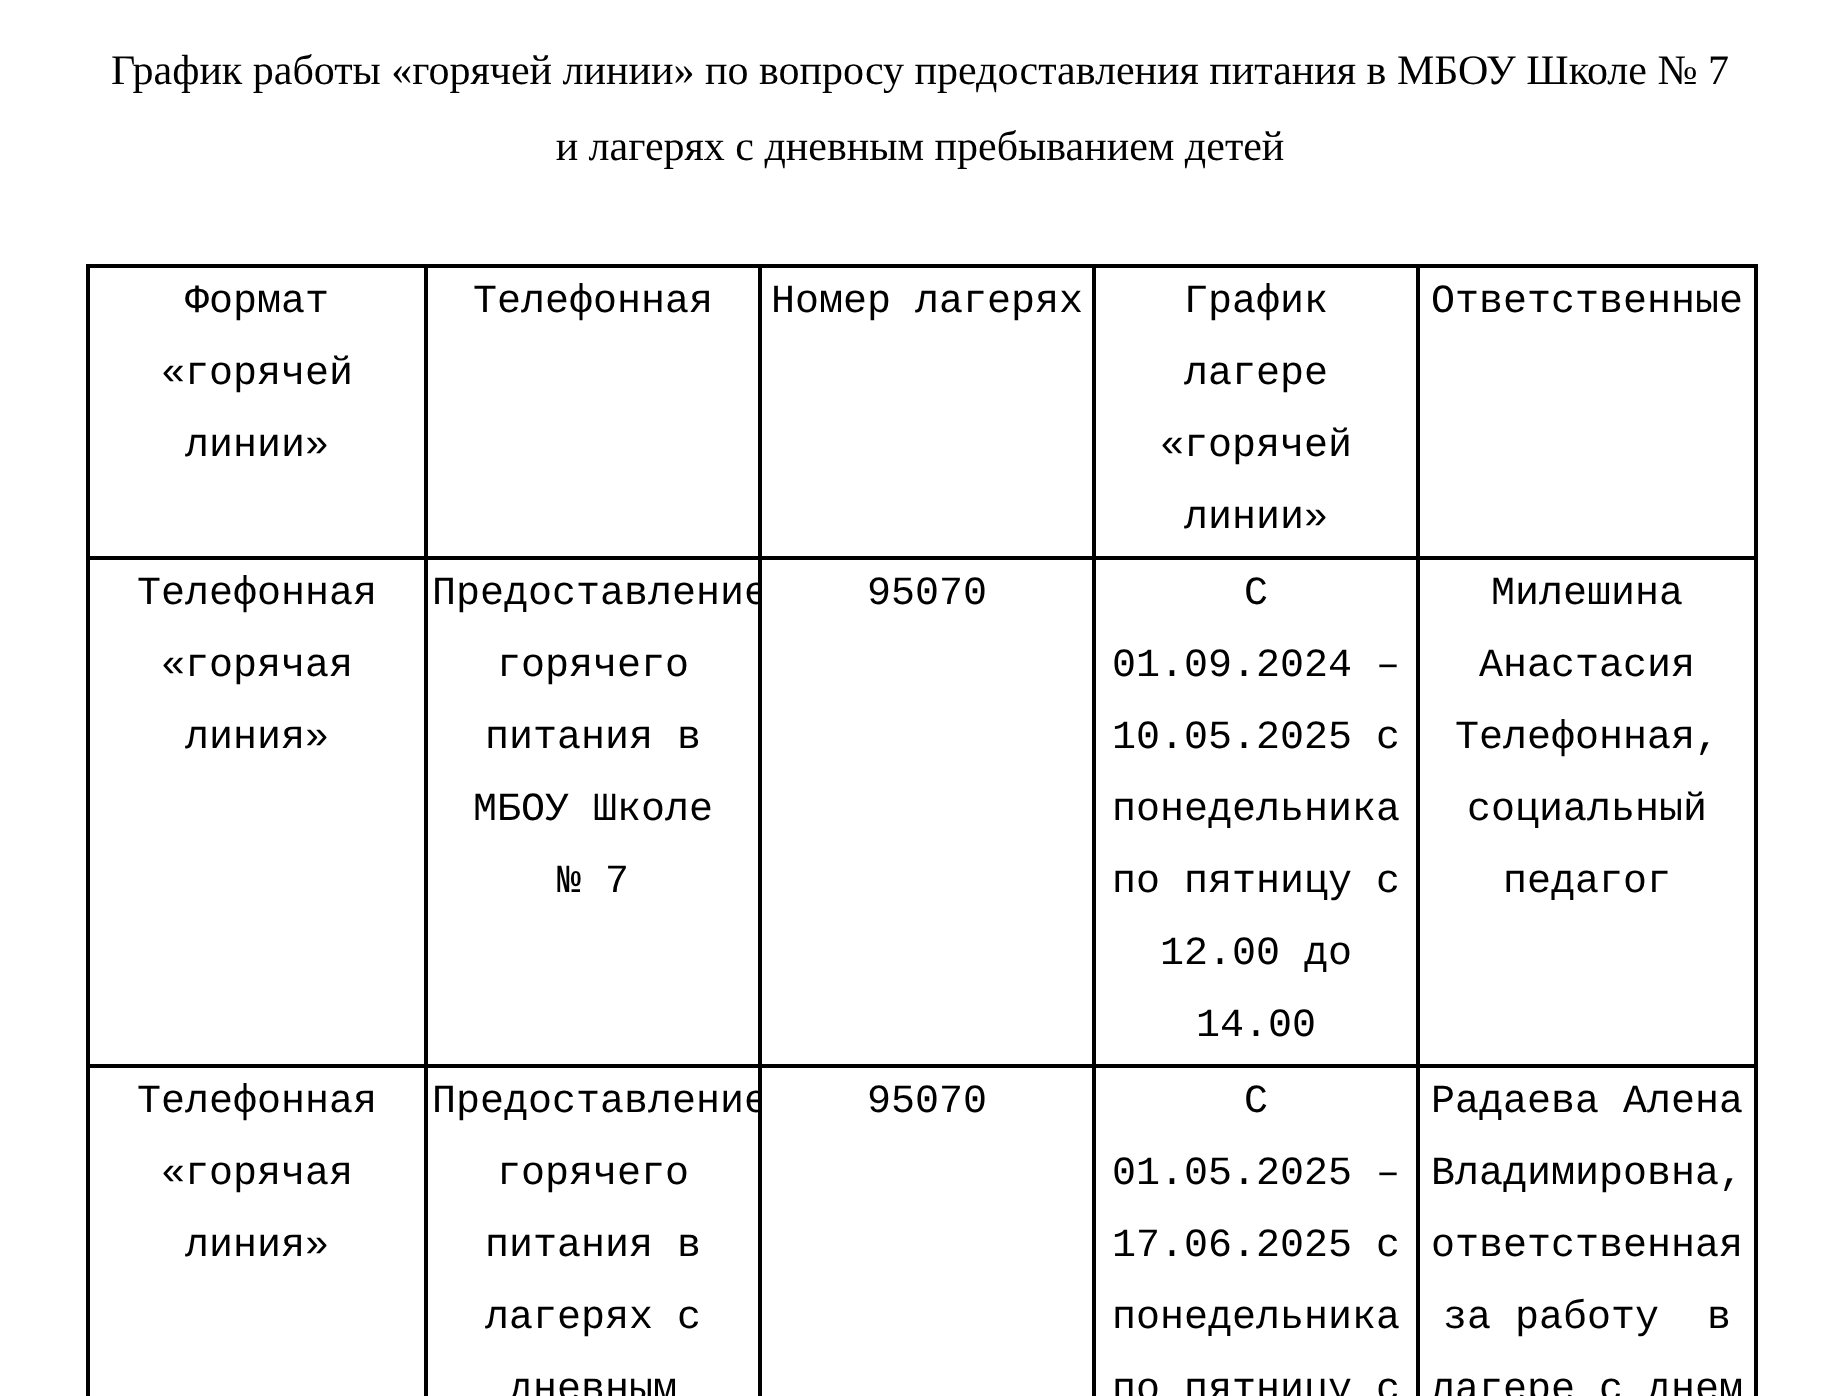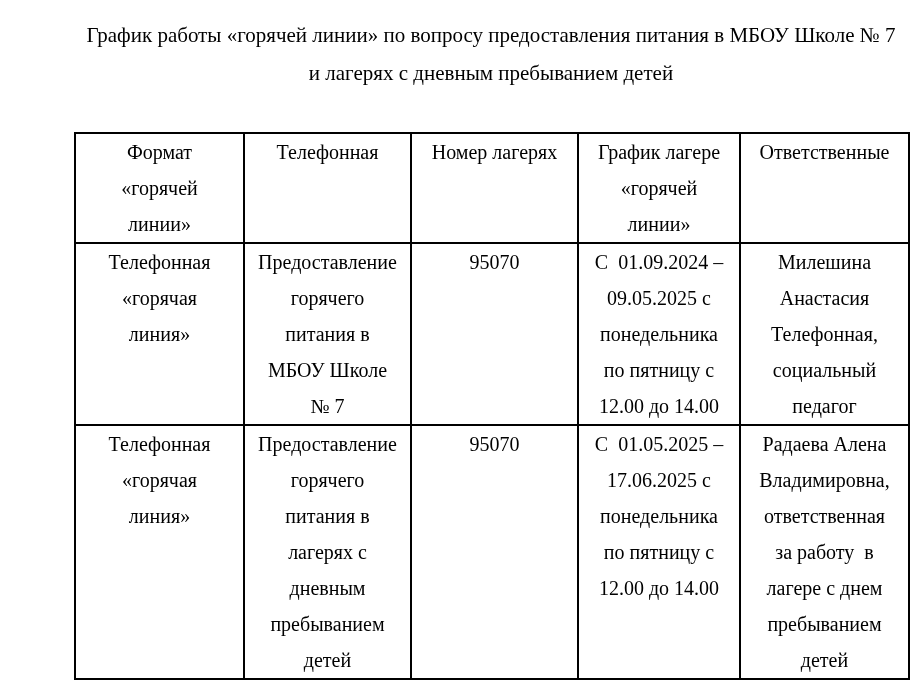--- a/index.html
+++ b/index.html
@@ -9,21 +9,20 @@
     background: #ffffff;
     color: #000000;
     font-family: "Liberation Serif", "DejaVu Serif", serif;
   }
   .page {
     position: relative;
     width: 920px;
     height: 698px;
     background: #ffffff;
     overflow: hidden;
-    padding-left: 31px;
   }
   .doc-title {
     padding-top: 16px;
     width: 920px;
     text-align: center;
     font-size: 21px;
     line-height: 38px;
     white-space: pre-wrap;
   }
   table.doc-table {
@@ -36,20 +35,21 @@
   table.doc-table td {
     border: 2px solid #000000;
     vertical-align: top;
     text-align: center;
     font-weight: normal;
     font-size: 20px;
     line-height: 36px;
     white-space: pre-wrap;
     padding: 0 2px;
     overflow: hidden;
+    font-family: Liberation Mono, monospace;
   }
   tr.header-row { height: 109px; }
   tr.data-row-1 { height: 178px; }
   tr.data-row-2 { height: 252px; }
 </style>
 </head>
 <body>
 
 <div class="page">
 
@@ -82,21 +82,21 @@
         <td>Телефонная
 «горячая
 линия»</td>
         <td>Предоставление
 горячего
 питания в
 МБОУ Школе
 № 7</td>
         <td>95070</td>
         <td>С  01.09.2024 –
-09.05.2025 с
+10.05.2025 с
 понедельника
 по пятницу с
 12.00 до 14.00</td>
         <td>Милешина
 Анастасия
 Телефонная,
 социальный
 педагог</td>
       </tr>
       <tr class="data-row-2">

